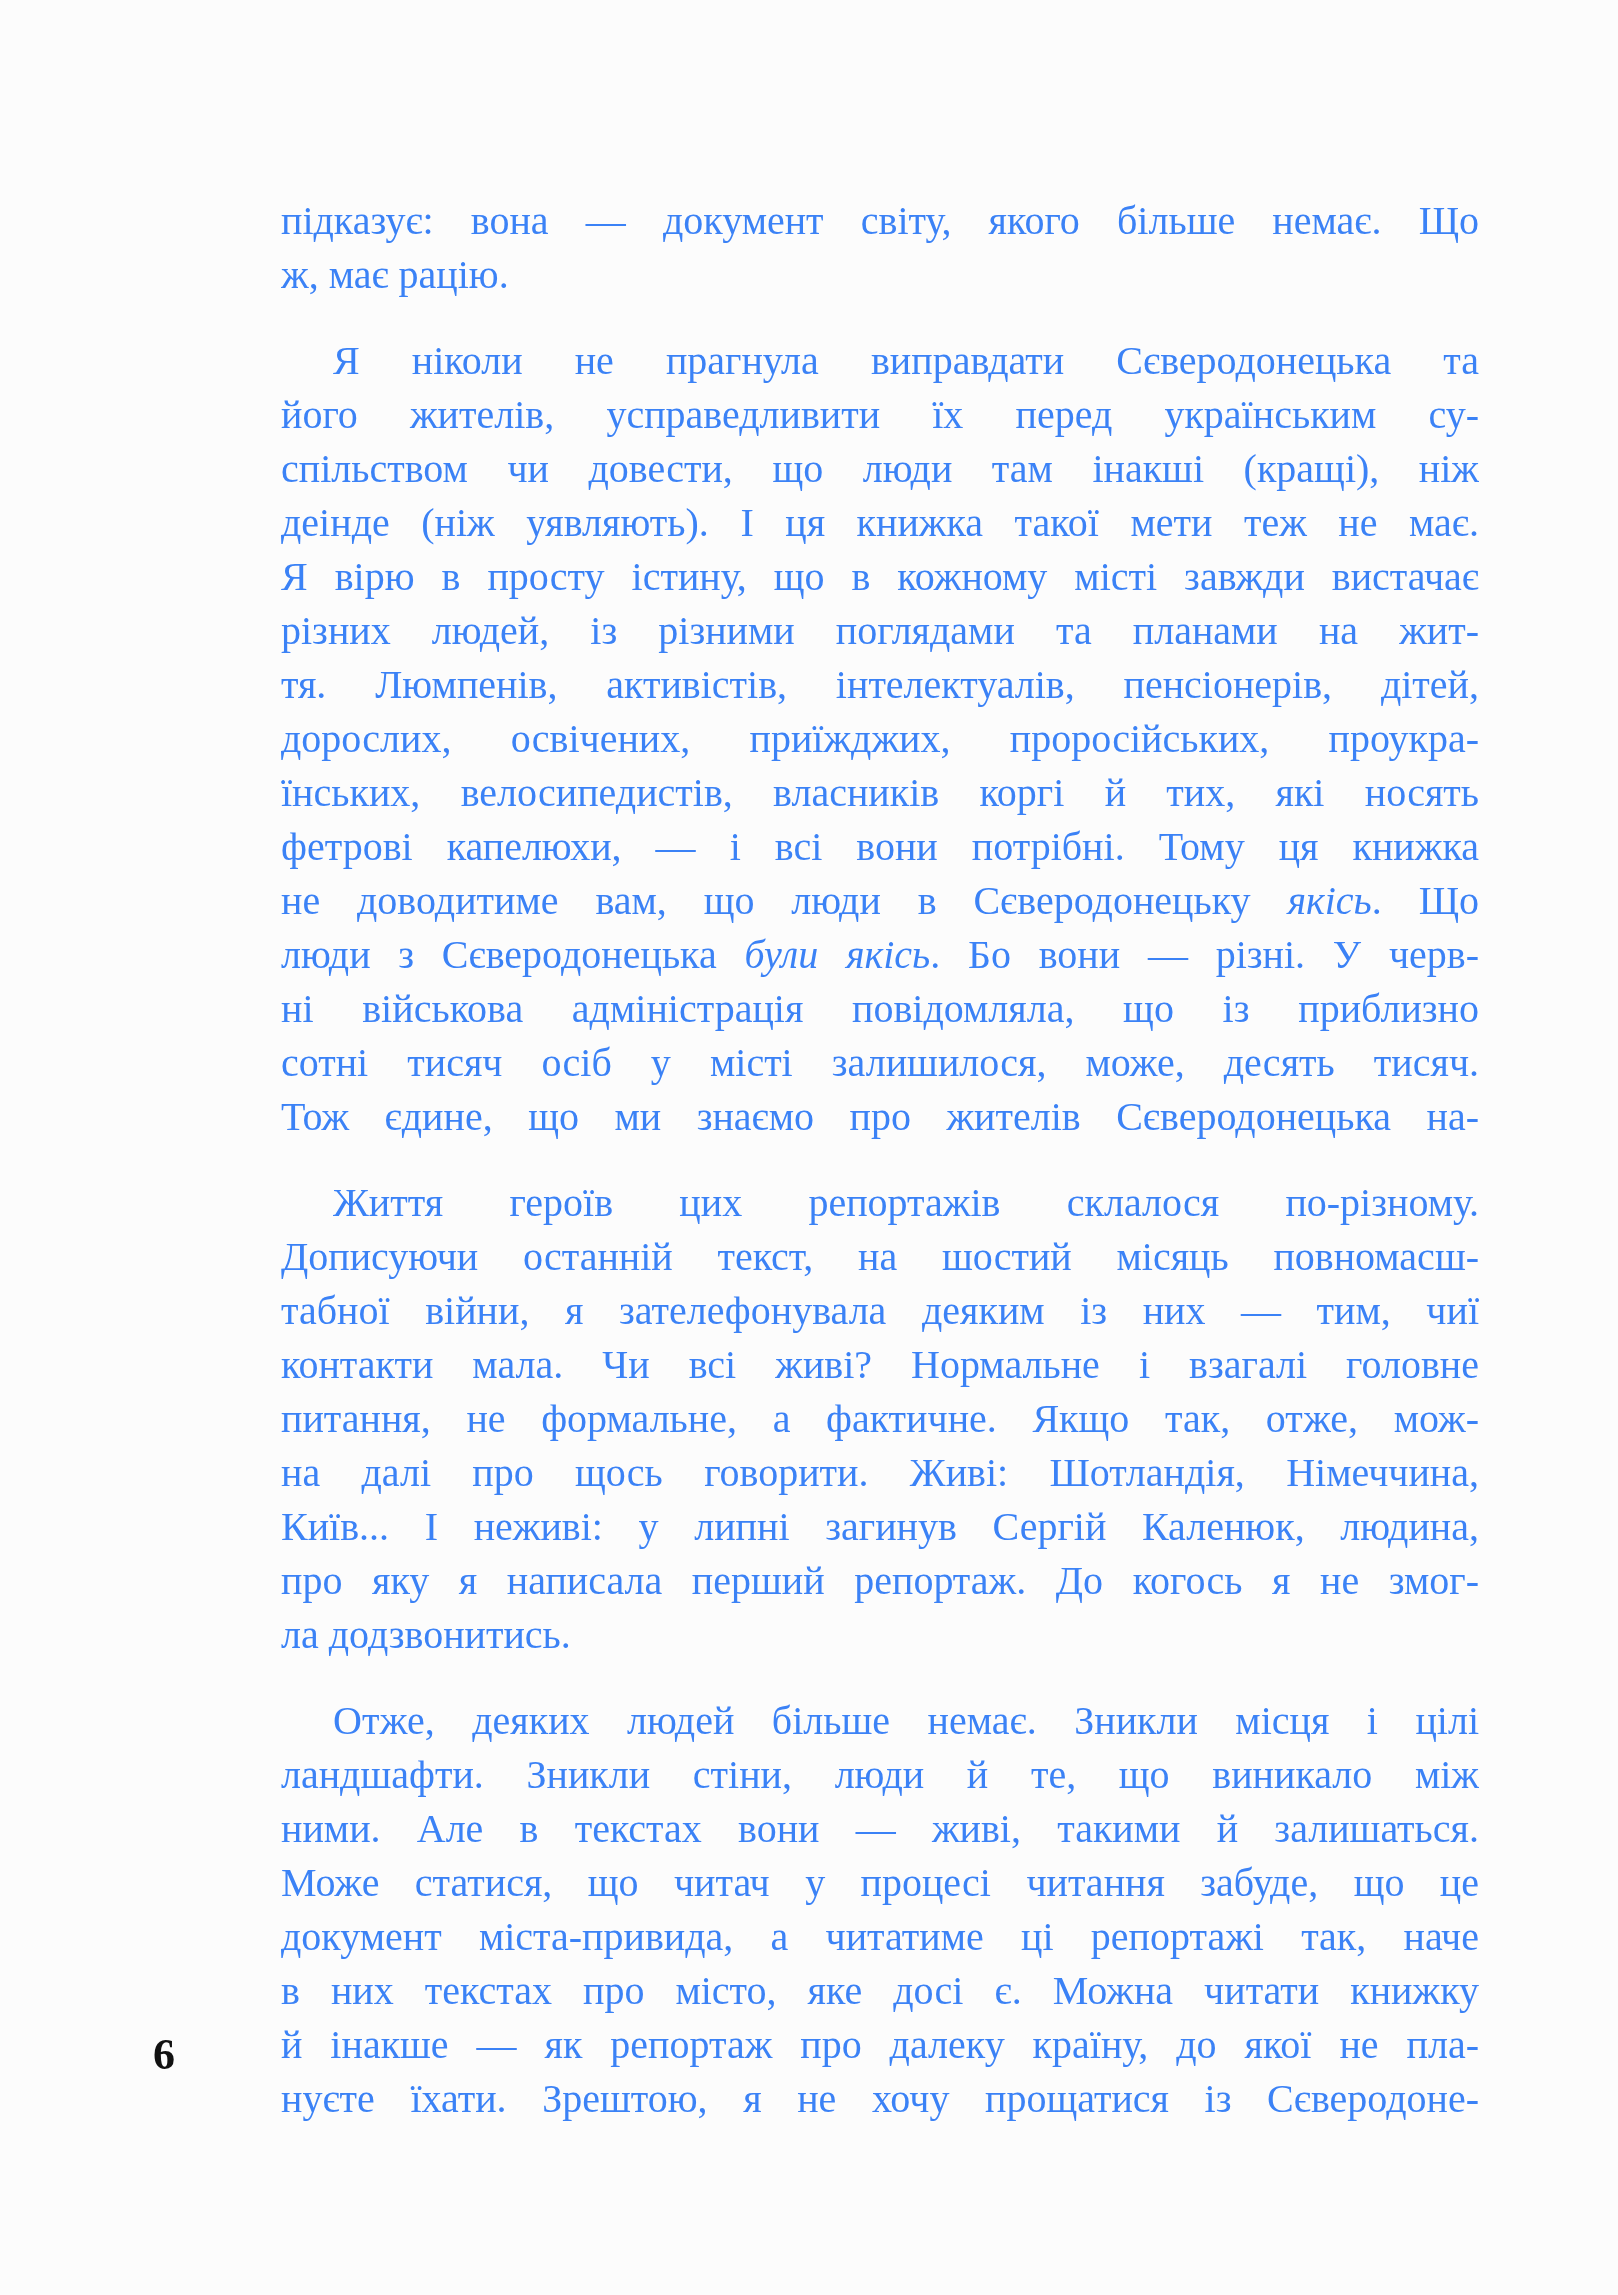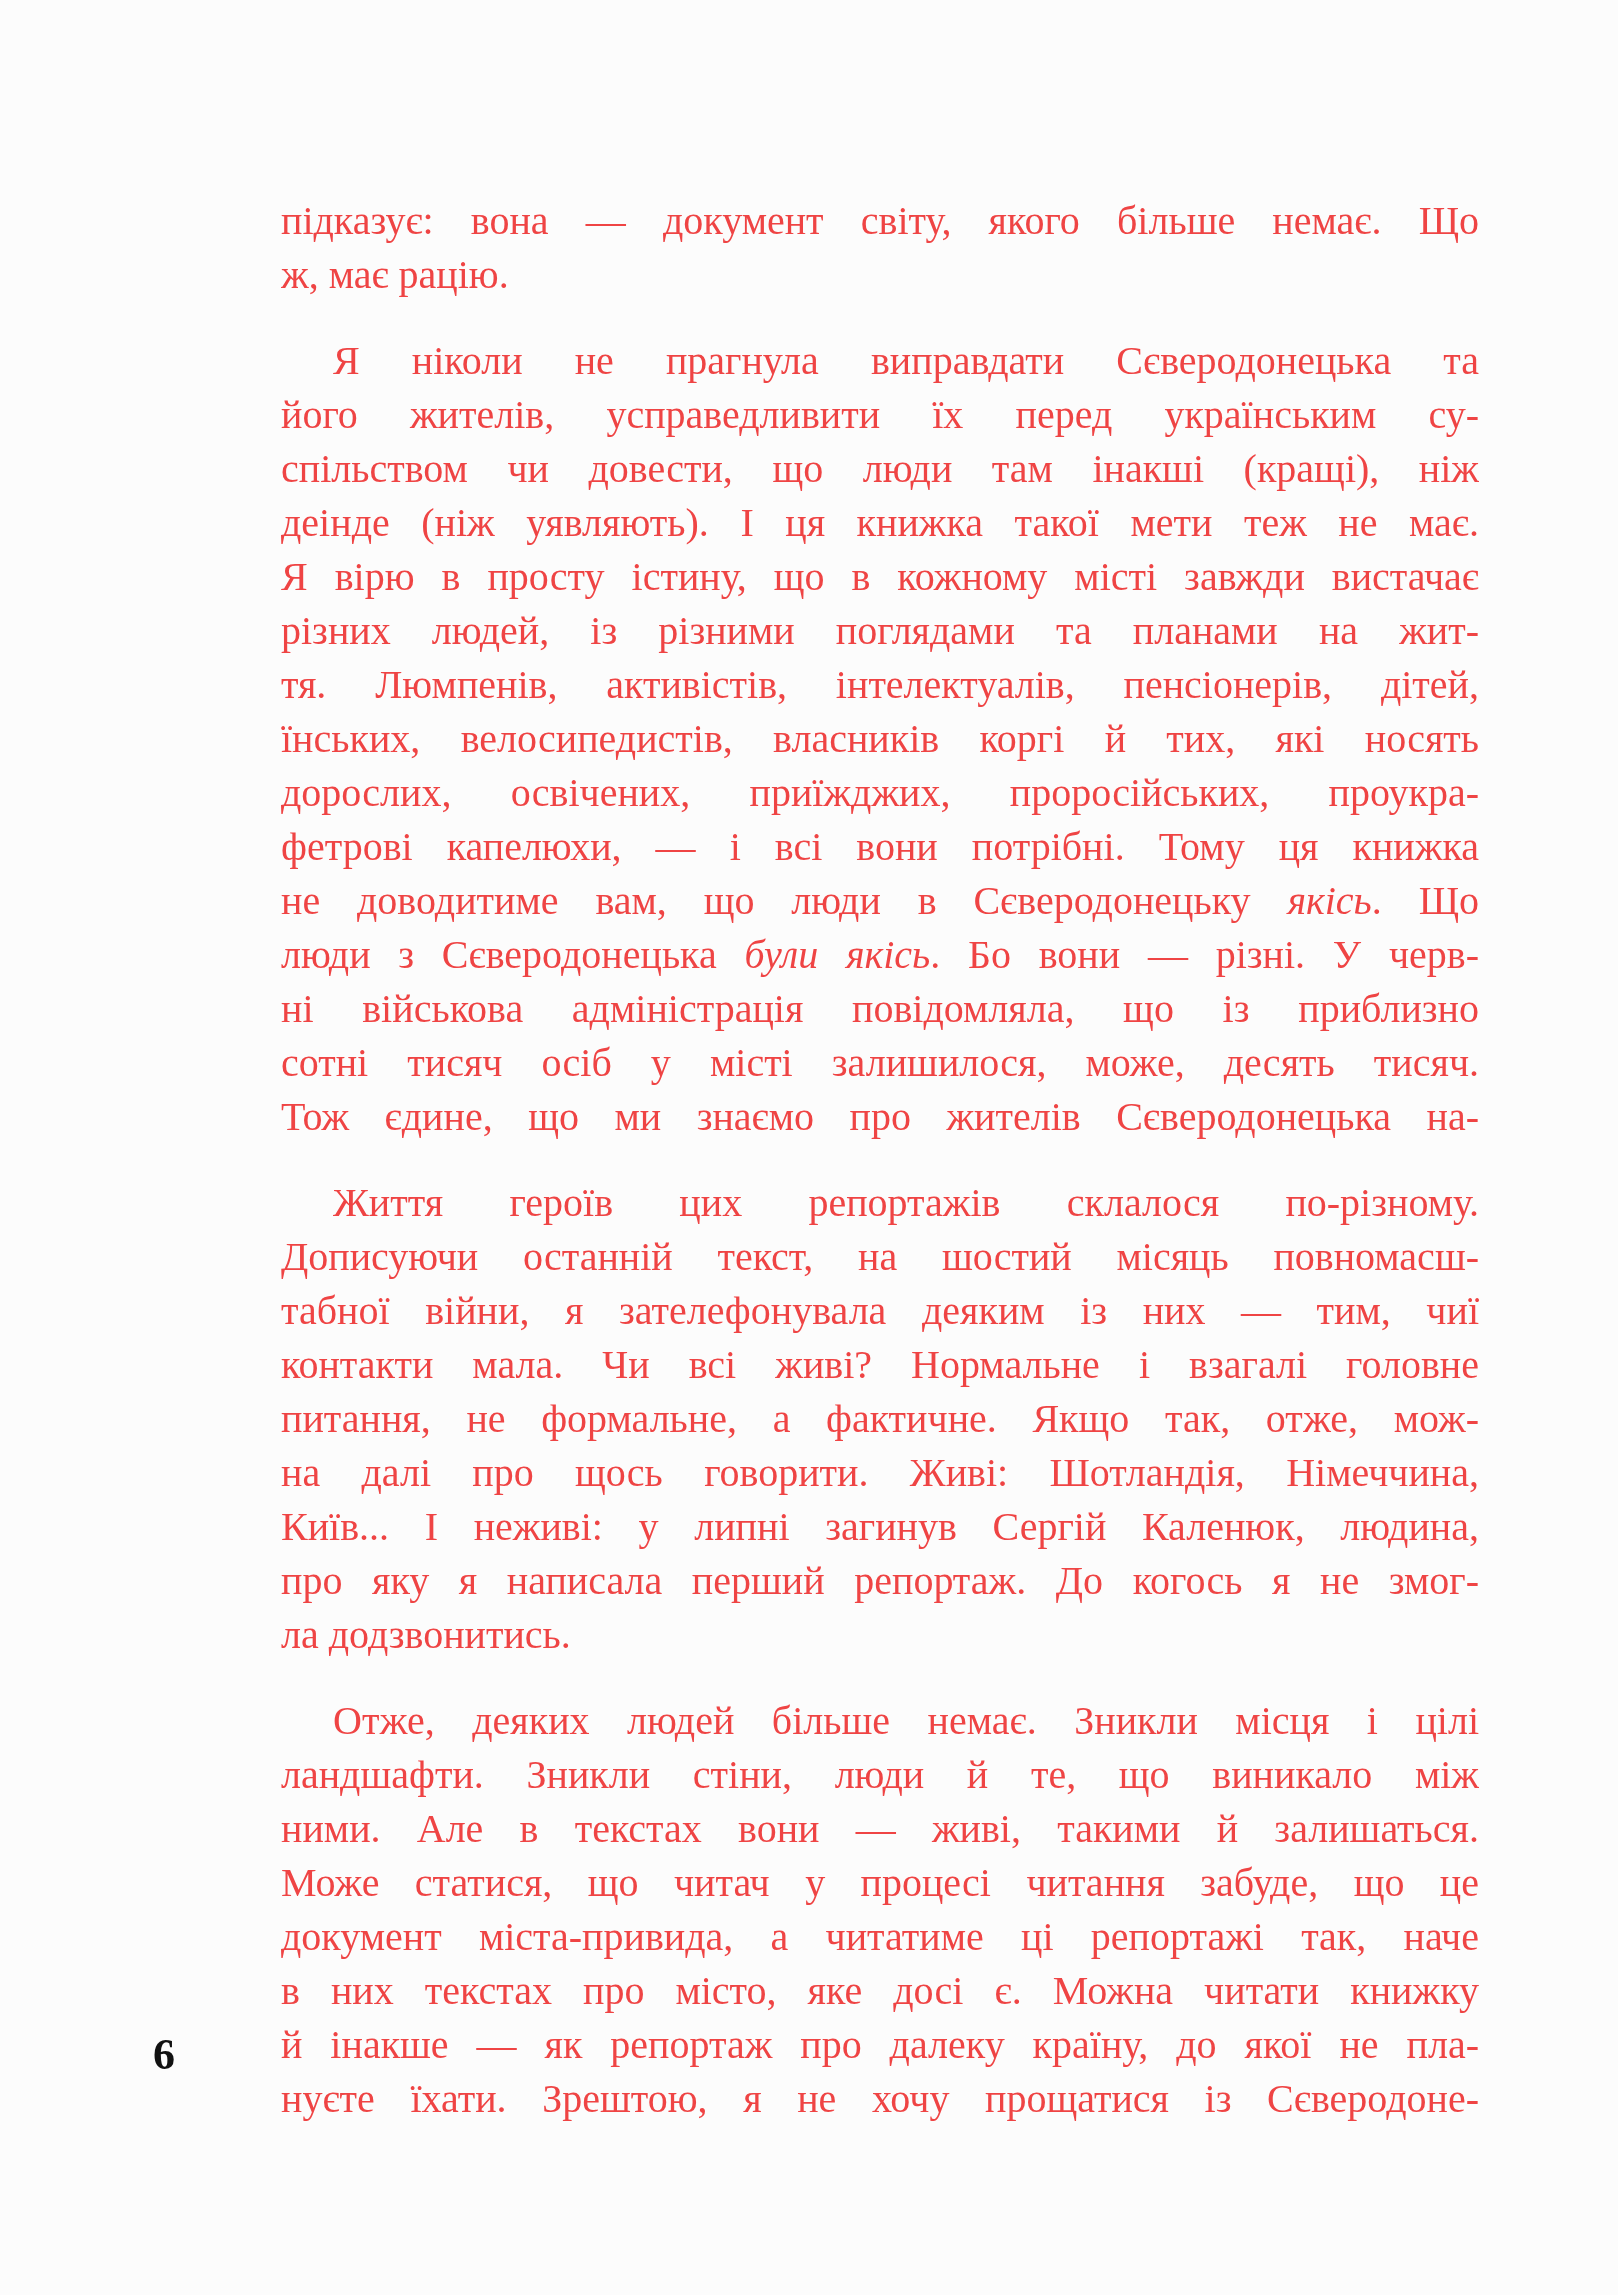--- a/index.html
+++ b/index.html
@@ -11,21 +11,21 @@
   .page{
     position:relative;
     width:1619px;height:2295px;
     background:#fcfcfc;
     overflow:hidden;
   }
   .textblock{
     position:absolute;
     left:281px;top:194px;
     width:1198px;
-    color:#ef4444;
+    color:#3b82f6;
     font-size:40px;
     line-height:54px;
   }
   .line{
     height:54px;
     overflow:hidden;
     text-align:justify;
     text-align-last:justify;
   }
   .line.eop{
@@ -55,22 +55,22 @@
   <div class="textblock" id="textblock">
       <div class="line"><span>підказує: вона — документ світу, якого більше немає. Що</span></div>
       <div class="line eop"><span>ж, має рацію.</span></div>
       <div class="line indent"><span>Я ніколи не прагнула виправдати Сєверодонецька та</span></div>
       <div class="line"><span>його жителів, усправедливити їх перед українським су-</span></div>
       <div class="line"><span>спільством чи довести, що люди там інакші (кращі), ніж</span></div>
       <div class="line"><span>деінде (ніж уявляють). І ця книжка такої мети теж не має.</span></div>
       <div class="line"><span>Я вірю в просту істину, що в кожному місті завжди вистачає</span></div>
       <div class="line"><span>різних людей, із різними поглядами та планами на жит-</span></div>
       <div class="line"><span>тя. Люмпенів, активістів, інтелектуалів, пенсіонерів, дітей,</span></div>
+      <div class="line"><span>дорослих, освічених, приїжджих, проросійських, проукра-</span></div>
       <div class="line"><span>їнських, велосипедистів, власників коргі й тих, які носять</span></div>
-      <div class="line"><span>дорослих, освічених, приїжджих, проросійських, проукра-</span></div>
       <div class="line"><span>фетрові капелюхи, — і всі вони потрібні. Тому ця книжка</span></div>
       <div class="line"><span>не доводитиме вам, що люди в Сєверодонецьку </span><i>якісь</i><span>. Що</span></div>
       <div class="line"><span>люди з Сєверодонецька </span><i>були якісь</i><span>. Бо вони — різні. У черв-</span></div>
       <div class="line"><span>ні військова адміністрація повідомляла, що із приблизно</span></div>
       <div class="line"><span>сотні тисяч осіб у місті залишилося, може, десять тисяч.</span></div>
       <div class="line"><span>Тож єдине, що ми знаємо про жителів Сєверодонецька на-</span></div>
       <div class="line indent"><span>Життя героїв цих репортажів склалося по-різному.</span></div>
       <div class="line"><span>Дописуючи останній текст, на шостий місяць повномасш-</span></div>
       <div class="line"><span>табної війни, я зателефонувала деяким із них — тим, чиї</span></div>
       <div class="line"><span>контакти мала. Чи всі живі? Нормальне і взагалі головне</span></div>

